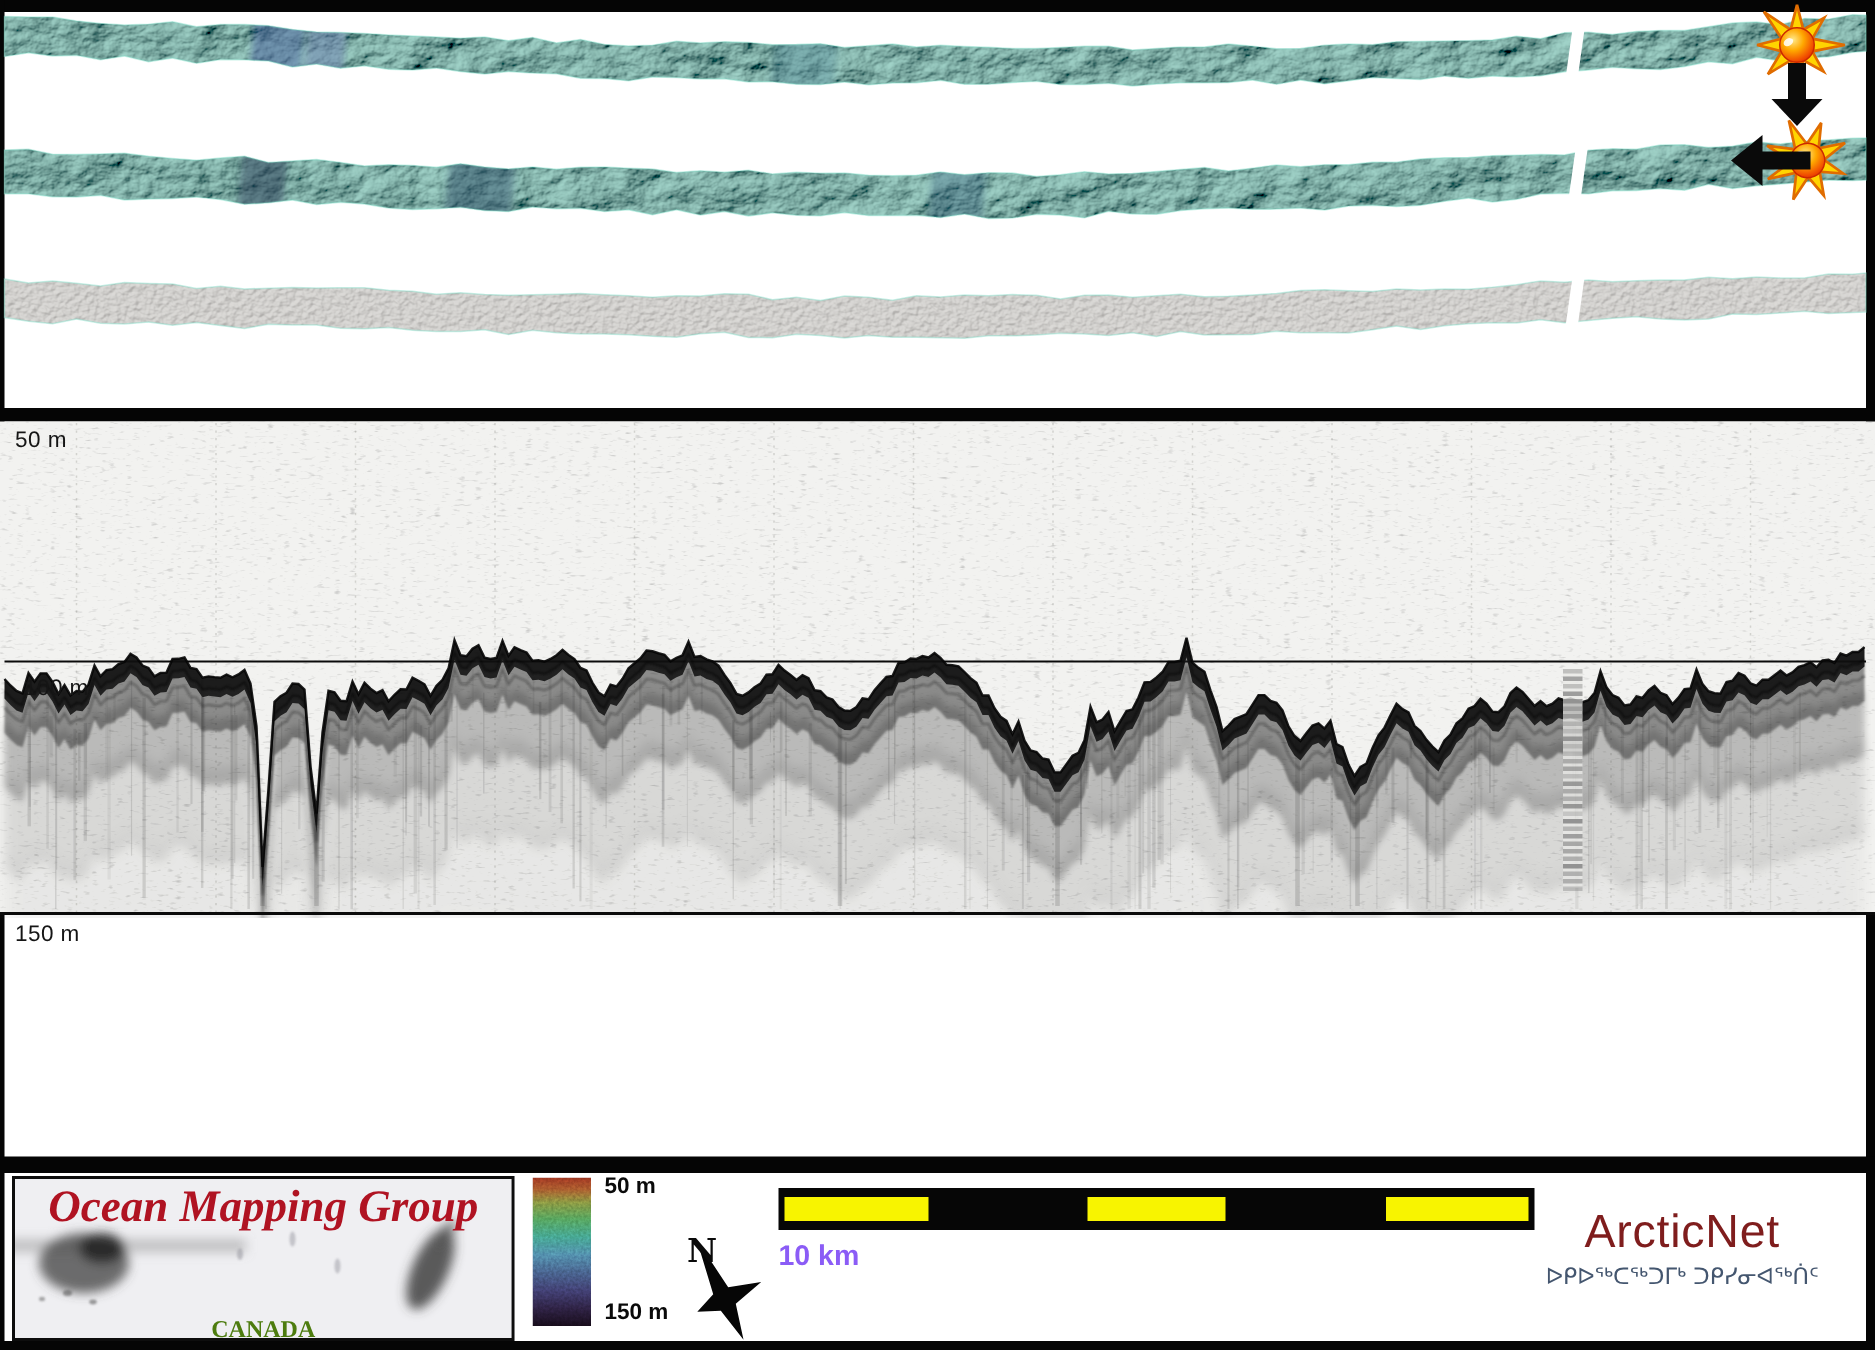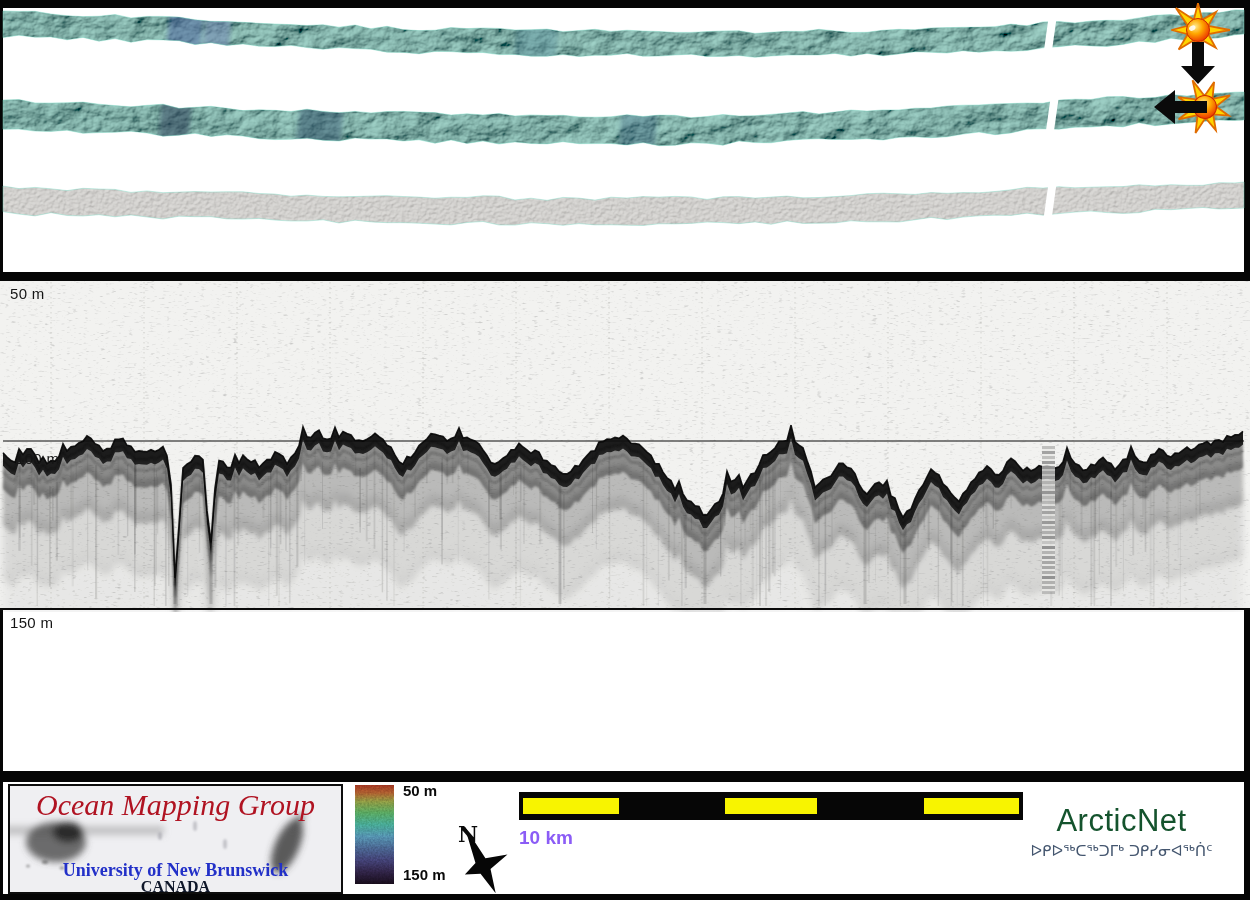--- a/index.html
+++ b/index.html
@@ -10,44 +10,44 @@
   .abs{position:absolute;}
   .bar{position:absolute;background:#050505;}
   .depth-label{position:absolute;font-size:15px;color:#151515;letter-spacing:0.3px;}
   .cb-label{position:absolute;font-size:15px;font-weight:bold;color:#0a0a0a;}
   #omg-box{
     position:absolute;left:8px;top:784px;width:331px;height:106px;
     border:2px solid #0d0d0d;background:#efeff2;overflow:hidden;
   }
   #omg-title{
     position:absolute;left:0;top:2px;width:331px;text-align:center;
-    font-family:"Liberation Serif",serif;font-style:italic;font-weight:normal;
+    font-family:"Liberation Serif",serif;font-style:italic;font-weight:bold;
     font-size:30px;color:#b01322;white-space:nowrap;
   }
   #omg-univ{
     position:absolute;left:0;top:74px;width:331px;text-align:center;
     font-family:"Liberation Serif",serif;font-weight:bold;font-size:18px;color:#2230c8;
   }
   #omg-country{
     position:absolute;left:0;top:92px;width:331px;text-align:center;
-    font-family:"Liberation Serif",serif;font-weight:bold;font-size:16px;color:#0f172a;
+    font-family:"Liberation Serif",serif;font-weight:bold;font-size:16px;color:#4d7c0f;
   }
   #scalebar{position:absolute;left:519px;top:792px;width:504px;height:28px;background:#060606;}
   .seg{position:absolute;top:6px;height:16px;background:#f8f400;}
   #scale-label{
     position:absolute;left:519px;top:827px;width:504px;text-align:left;
     font-size:19px;font-weight:bold;color:#8b5cf6;
   }
   #compass-n{
     position:absolute;left:458px;top:821px;font-family:"DejaVu Serif",serif;
     font-weight:bold;font-size:22px;color:#0a0a0a;
   }
   #arcticnet-title{
     position:absolute;left:1000px;top:803px;width:243px;text-align:center;
-    font-size:31px;color:#14532d;letter-spacing:0.5px;
+    font-size:31px;color:#7f1d1d;letter-spacing:0.5px;
   }
   #arcticnet-sub{
     position:absolute;left:1000px;top:842px;width:243px;text-align:center;
     font-family:"DejaVu Sans","Liberation Sans",sans-serif;
     font-size:15px;color:#44566f;white-space:nowrap;
   }
   svg{display:block;}
 </style>
 <title>Ocean Mapping Group — ArcticNet seabed survey composite figure</title></head>
 <body>
@@ -445,21 +445,20 @@
     <g filter="url(#soft1)" opacity="0.55">
       <ellipse cx="35" cy="76" rx="3" ry="2" fill="#555"></ellipse>
         <ellipse cx="18" cy="80" rx="2" ry="1.5" fill="#666"></ellipse>
       <ellipse cx="52" cy="82" rx="2.5" ry="1.6" fill="#555"></ellipse>
         <ellipse cx="150" cy="50" rx="2" ry="4" fill="#9a9aa2"></ellipse>
       <ellipse cx="185" cy="40" rx="2" ry="5" fill="#a0a0a8"></ellipse>
         <ellipse cx="215" cy="58" rx="2" ry="5" fill="#a0a0a8"></ellipse>
     </g>
   </svg>
   <div id="omg-title">Ocean Mapping Group</div>
-  <div id="omg-univ">University of New Brunswick</div>
   <div id="omg-country">CANADA</div>
 </div>
 
 <svg class="abs" style="left:355px;top:785px" width="39" height="99" viewBox="0 0 39 99">
   <rect width="39" height="99" fill="url(#cb)"></rect>
   <rect width="39" height="99" filter="url(#cbNoise)" style="mix-blend-mode:overlay" opacity="0.8"></rect>
 </svg>
 <div class="cb-label" style="left:403px;top:782px">50 m</div>
 <div class="cb-label" style="left:403px;top:866px">150 m</div>
 

